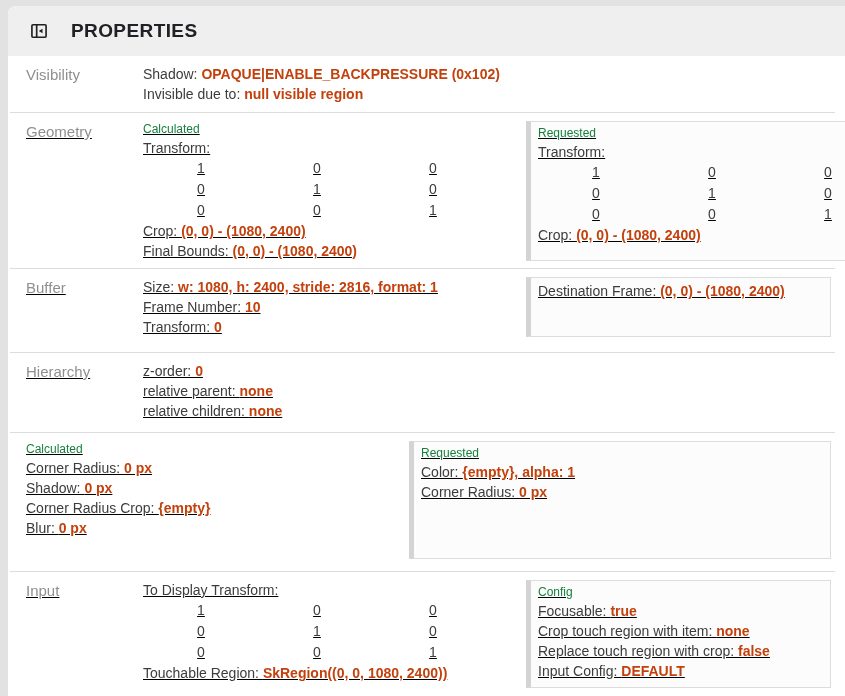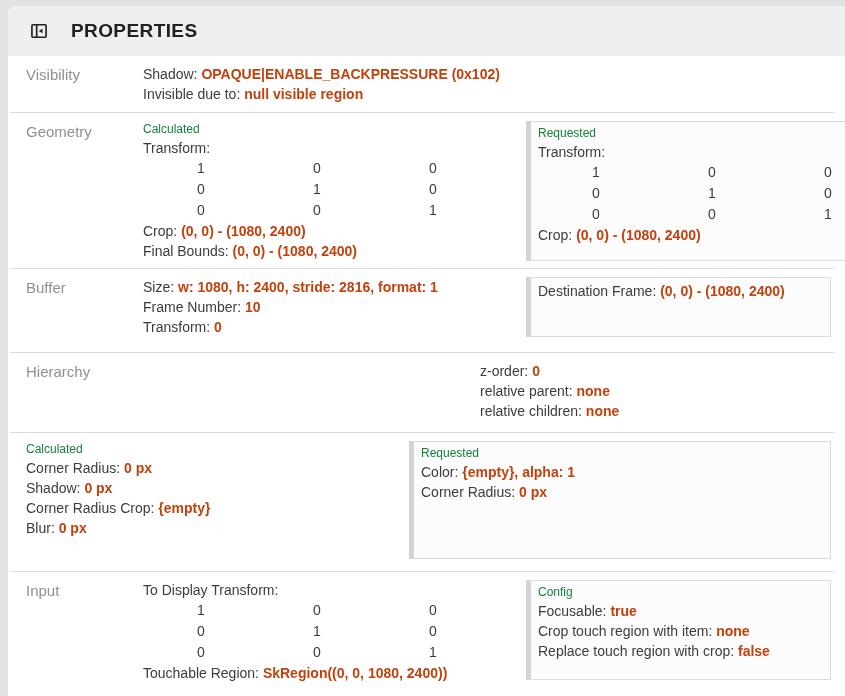--- a/index.html
+++ b/index.html
@@ -30,25 +30,25 @@
   .icon-btn {
     width:22px; height:22px; display:flex; align-items:center; justify-content:center;
     color:#202124; cursor:pointer;
   }
   .section {
     display:flex;
     margin:0 10px 0 2px;
     padding:8px 4px 8px 16px;
     gap:32px;
   }
-  .section + .section { border-top:1px solid #dcdcdc; }
+  .section + .section { border-top:1px solid #dcdcdc;text-decoration:underline; }
   .sec-visibility { padding-bottom:8px; }
   .sec-geometry  { padding-bottom:7px; }
   .sec-buffer    { padding-bottom:15px; }
-  .sec-hierarchy { padding-bottom:11px;justify-content:space-between; }
+  .sec-hierarchy { padding-bottom:11px; }
   .sec-effects   { padding-bottom:12px; }
   .sec-label {
     flex:0 0 85px; width:85px;
     color:#8f8f8f; font-size:15px;
     padding-top:2px;
   }
   .left-col {
     flex:0 0 351px; width:351px;
     font-size:14px; color:#3c3c3c;
   }
@@ -184,17 +184,18 @@
             <span>0</span>
             <span>1</span>
         </div>
         <div class="line"><span>Touchable Region: </span><b>SkRegion((0, 0, 1080, 2400))</b></div>
       </div>
       <div class="right-box rb-input">
         <div class="group-label">Config</div>
         <div class="line"><span>Focusable: </span><b>true</b></div>
         <div class="line"><span>Crop touch region with item: </span><b>none</b></div>
         <div class="line"><span>Replace touch region with crop: </span><b>false</b></div>
+        <div class="line"><span>Input Config: </span><b>DEFAULT</b></div>
       </div>
     </div>
 
   </div>
 </div>
 
 </body></html>

